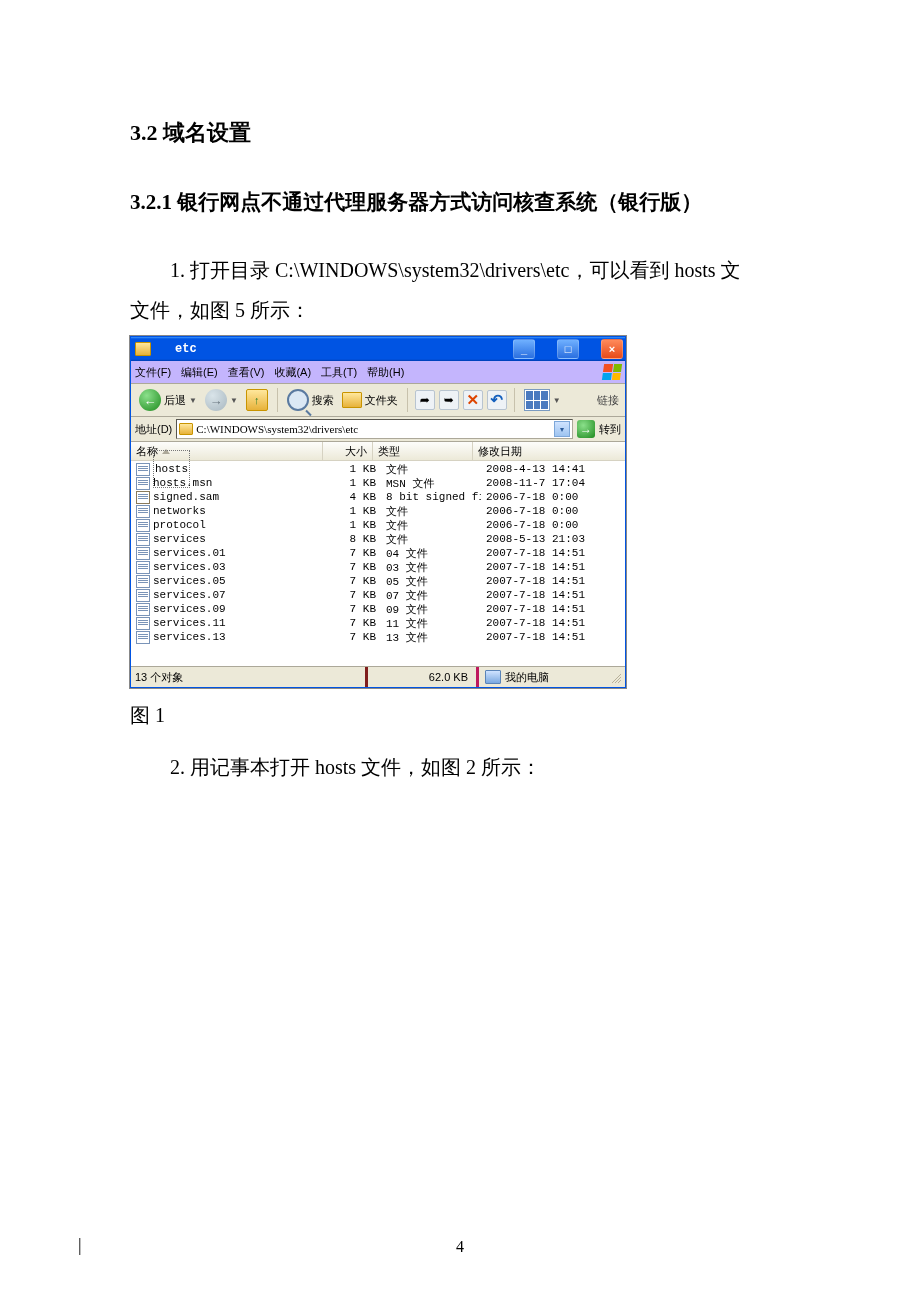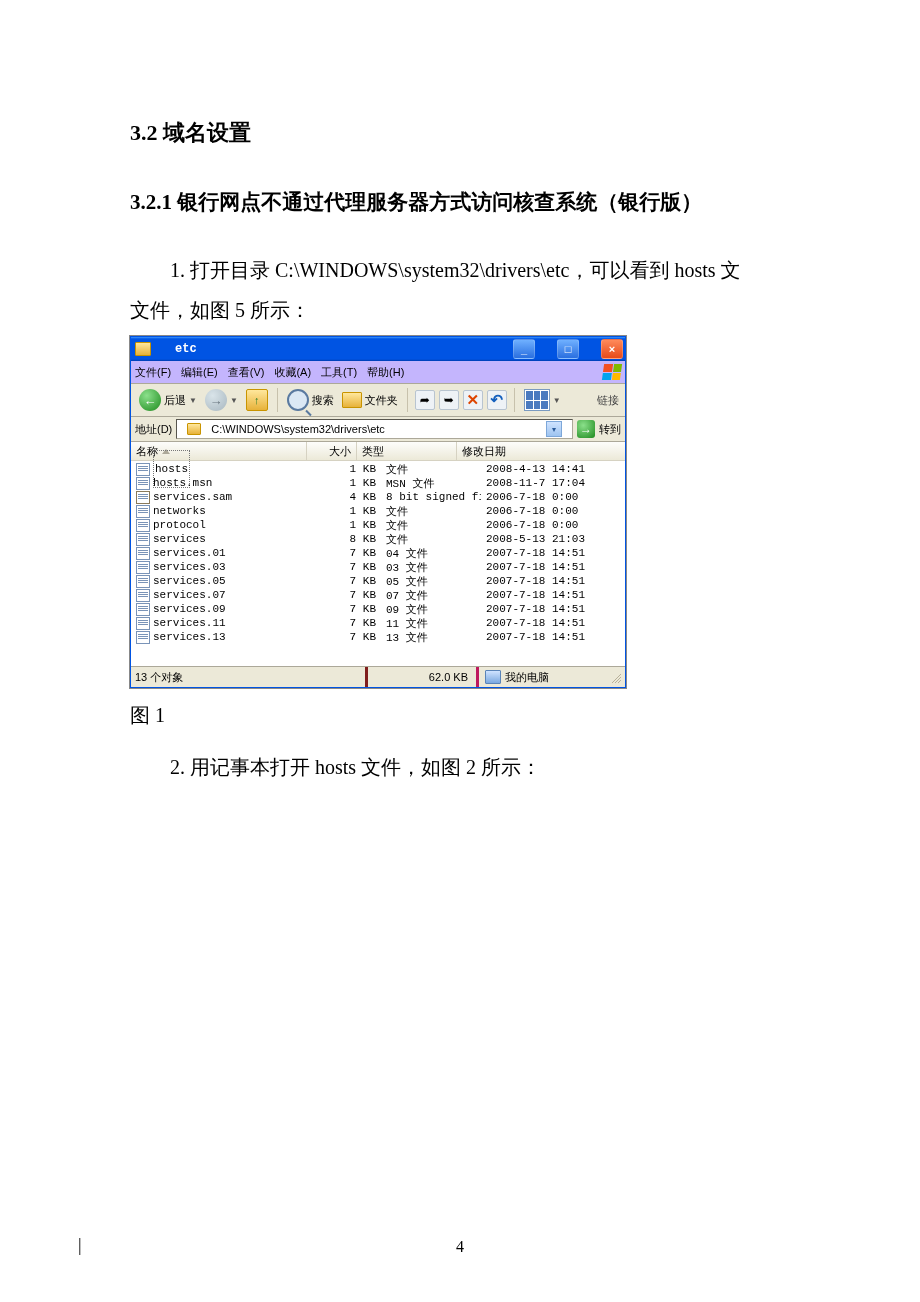--- a/index.html
+++ b/index.html
@@ -218,23 +218,23 @@
     padding: 0 4px;
     gap: 4px;
   }
   .addrbox {
     flex: 1;
     height: 18px;
     background: #fff;
     border: 1px inset #aca899;
     display: flex;
     align-items: center;
-    padding: 0 10px;
-    gap: 10px;
-    font-family: Liberation Sans, sans-serif;
+    padding: 0 2px;
+    gap: 3px;
+    font-family: Liberation Serif, serif;
     font-size: 11px;
   }
   .addrbox .drop {
     margin-left:auto;
     width:14px;height:14px;
     background:linear-gradient(#cfe3ff,#9ec4f0);
     border:1px solid #7da7d9;
     display:flex;align-items:center;justify-content:center;
     font-size:8px;color:#2a5a9a;
   }
@@ -247,21 +247,21 @@
   }
 
   .ex-head {
     height: 18px;
     background: linear-gradient(#fdfdfb,#ece9d8);
     border-bottom: 1px solid #d6d2c2;
     display: flex;
     align-items: center;
   }
   .col { padding: 0 5px; box-sizing: border-box; border-right:1px solid #d6d2c2; height:100%; display:flex; align-items:center; }
-  .col.name { width: 176px; }
+  .col.name { width: 192px; }
   .col.size { width: 50px; justify-content:flex-end; }
   .col.type { width: 100px; }
   .col.date { flex: 1; border-right:none; }
   .sort-arrow {
     margin-left:4px; width:0;height:0;
     border-left:4px solid transparent;
     border-right:4px solid transparent;
     border-bottom:5px solid #aca899;
   }
 
@@ -435,21 +435,21 @@
             <span class="file-ico"></span>
             <span>hosts.msn</span>
           </div>
           <div class="c size">1 KB</div>
           <div class="c type">MSN 文件</div>
           <div class="c date">2008-11-7 17:04</div>
         </div>
         <div class="row">
           <div class="c name">
             <span class="file-ico signed"></span>
-            <span>services.sam</span>
+            <span>signed.sam</span>
           </div>
           <div class="c size">4 KB</div>
           <div class="c type">8 bit signed file</div>
           <div class="c date">2006-7-18 0:00</div>
         </div>
         <div class="row">
           <div class="c name">
             <span class="file-ico"></span>
             <span>networks</span>
           </div>

